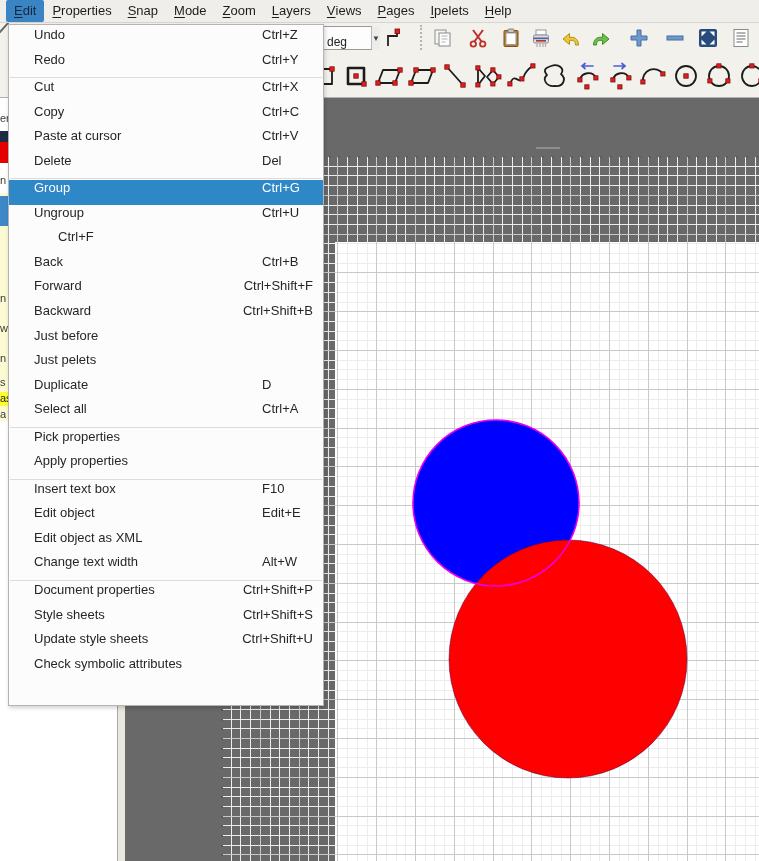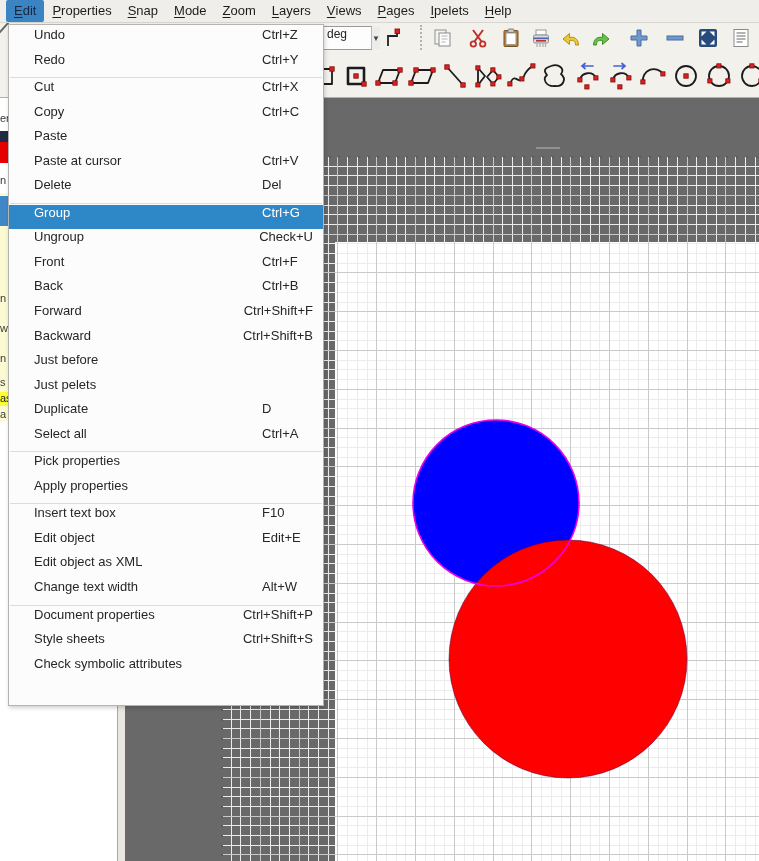--- a/index.html
+++ b/index.html
@@ -15,21 +15,21 @@
   .mb-item.active{background:#3b84c4;color:#14273f;border-radius:2px;}
 
   
   .toolbar1{position:absolute;left:0;top:22px;width:759px;height:34px;background:#f2f1ec;
             border-bottom:1px solid #d8d6d0;z-index:1;}
   .toolbar2{position:absolute;left:0;top:56px;width:759px;height:41px;background:#f2f1ec;
             border-bottom:1px solid #b3b1ab;z-index:1;}
   .t1{position:absolute;top:2px;width:28px;height:28px;display:flex;align-items:center;justify-content:center;}
   .t2{position:absolute;top:4px;width:30px;height:32px;display:flex;align-items:center;justify-content:center;}
   .combo{position:absolute;left:320px;top:4px;width:53px;height:24px;background:#fdfdfd;
-         border:1px solid #999;border-radius:2px;display:flex;align-items:flex-start;font-size:12px;color:#222;box-sizing:border-box;gap:24px;}
+         border:1px solid #999;border-radius:2px;display:flex;align-items:flex-end;font-size:12px;color:#222;box-sizing:border-box;gap:24px;}
   .combo-val{flex:1;padding-left:6px;}
   .combo-arr{width:15px;height:100%;border-left:1px solid #b8b8b8;display:flex;align-items:center;
              justify-content:center;font-size:8px;color:#444;background:#ececea;}
   .tsep{position:absolute;left:420px;top:3px;height:25px;border-left:2px dotted #b5b3ad;}
   svg .bk{stroke:#1b1b1b;stroke-width:1.8;fill:none;stroke-linejoin:round;stroke-linecap:round;}
   svg .bk2{stroke:#1b1b1b;stroke-width:2.6;fill:none;stroke-linejoin:round;}
   svg .rs{fill:#e02020;stroke:#7e0e0e;stroke-width:0.8;}
   svg .ar{stroke:#4a5fd4;stroke-width:1.7;fill:none;stroke-linecap:round;}
 
   
@@ -310,42 +310,37 @@
     <div class="menu-sep"></div>
     <div class="menu-item">
       <span class="mi-label">Cut</span>
       <span class="mi-short">Ctrl+X</span>
     </div>
     <div class="menu-item">
       <span class="mi-label">Copy</span>
       <span class="mi-short">Ctrl+C</span>
     </div>
     <div class="menu-item">
-      <span class="mi-label">Paste</span>
-      <span class="mi-short"></span>
-    </div>
-    <div class="menu-item">
       <span class="mi-label">Paste at cursor</span>
       <span class="mi-short">Ctrl+V</span>
     </div>
     <div class="menu-item">
       <span class="mi-label">Delete</span>
       <span class="mi-short">Del</span>
     </div>
     <div class="menu-sep"></div>
     <div class="menu-item hl">
       <span class="mi-label">Group</span>
       <span class="mi-short">Ctrl+G</span>
     </div>
     <div class="menu-item">
       <span class="mi-label">Ungroup</span>
-      <span class="mi-short">Check+U</span>
-    </div>
-    <div class="menu-item">
-      <span class="mi-label">Front</span>
+      <span class="mi-short">Ctrl+U</span>
+    </div>
+    <div class="menu-item">
       <span class="mi-short">Ctrl+F</span>
     </div>
     <div class="menu-item">
       <span class="mi-label">Back</span>
       <span class="mi-short">Ctrl+B</span>
     </div>
     <div class="menu-item">
       <span class="mi-label">Forward</span>
       <span class="mi-short">Ctrl+Shift+F</span>
     </div>
@@ -398,16 +393,20 @@
     <div class="menu-sep"></div>
     <div class="menu-item">
       <span class="mi-label">Document properties</span>
       <span class="mi-short">Ctrl+Shift+P</span>
     </div>
     <div class="menu-item">
       <span class="mi-label">Style sheets</span>
       <span class="mi-short">Ctrl+Shift+S</span>
     </div>
     <div class="menu-item">
+      <span class="mi-label">Update style sheets</span>
+      <span class="mi-short">Ctrl+Shift+U</span>
+    </div>
+    <div class="menu-item">
       <span class="mi-label">Check symbolic attributes</span>
       <span class="mi-short"></span>
     </div>
   </div>
 
 </body></html>

